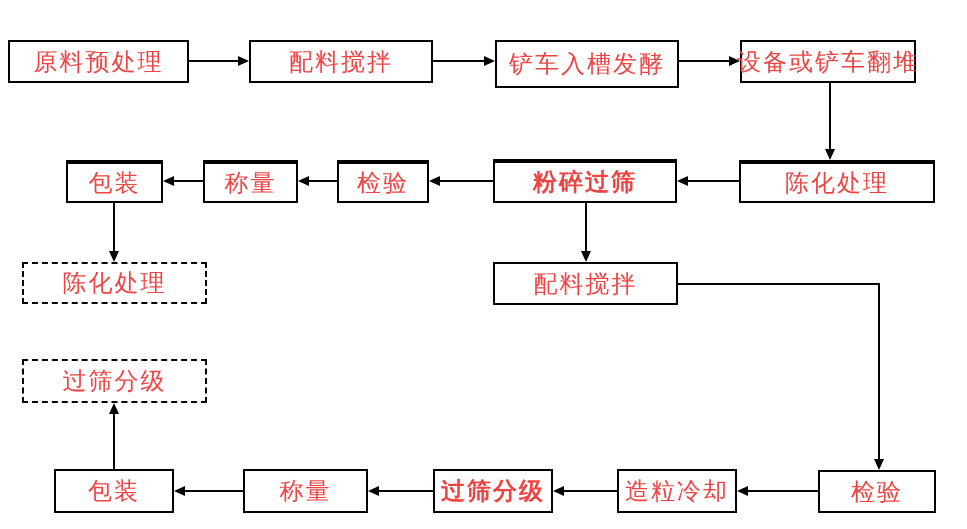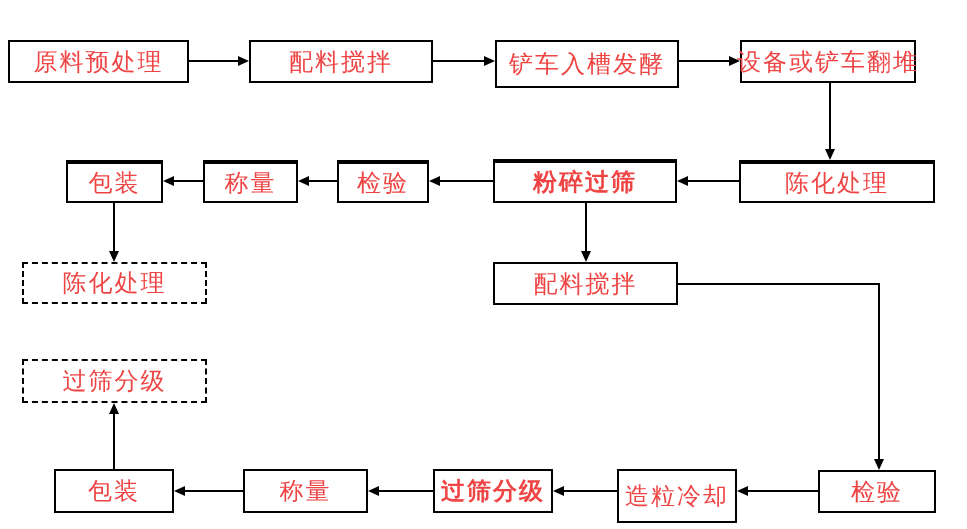--- a/index.html
+++ b/index.html
@@ -90,21 +90,21 @@
   <div class="arr down" style="left:874px; top:459px;"></div>
 
   <div class="node dashed" style="left:22px; top:359px; width:185px; height:44px;">过筛分级</div>
 
   <div class="arr up" style="left:109px; top:403px;"></div>
   <div class="vline" style="left:113px; top:413px; height:56px;"></div>
 
   <div class="node" style="left:54px; top:469px; width:120px; height:44px;">包装</div>
   <div class="node" style="left:243px; top:469px; width:125px; height:44px;">称量</div>
   <div class="node" style="left:433px; top:469px; width:120px; height:44px;font-weight:bold;">过筛分级</div>
-  <div class="node" style="left:617px; top:469px; width:120px; height:54px;">造粒冷却</div>
+  <div class="node" style="left:617px; top:469px; width:120px; height:44px;">造粒冷却</div>
   <div class="node" style="left:818px; top:470px; width:118px; height:43px;">检验</div>
 
   <div class="hline" style="left:748px; top:490px; width:70px;"></div>
   <div class="arr left" style="left:737px; top:486px;"></div>
 
   <div class="hline" style="left:564px; top:490px; width:53px;"></div>
   <div class="arr left" style="left:553px; top:486px;"></div>
 
   <div class="hline" style="left:379px; top:490px; width:54px;"></div>
   <div class="arr left" style="left:368px; top:486px;"></div>

